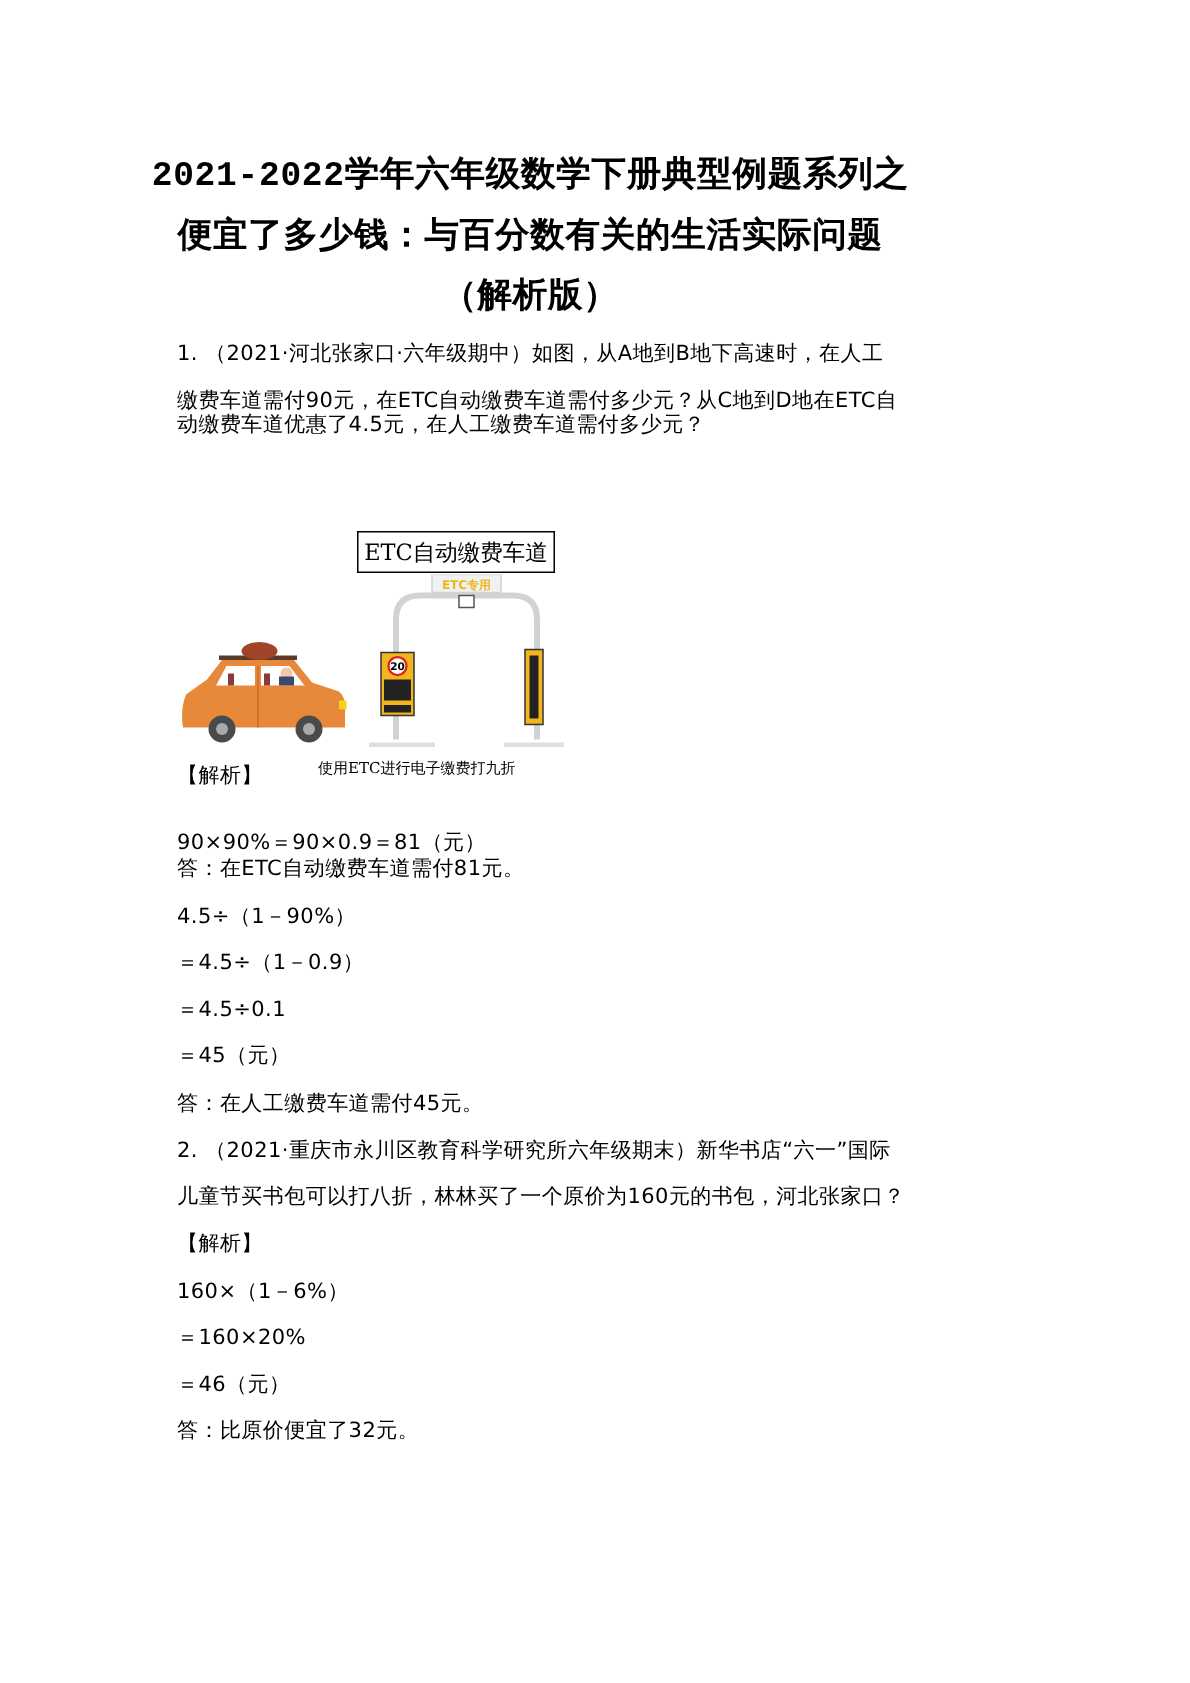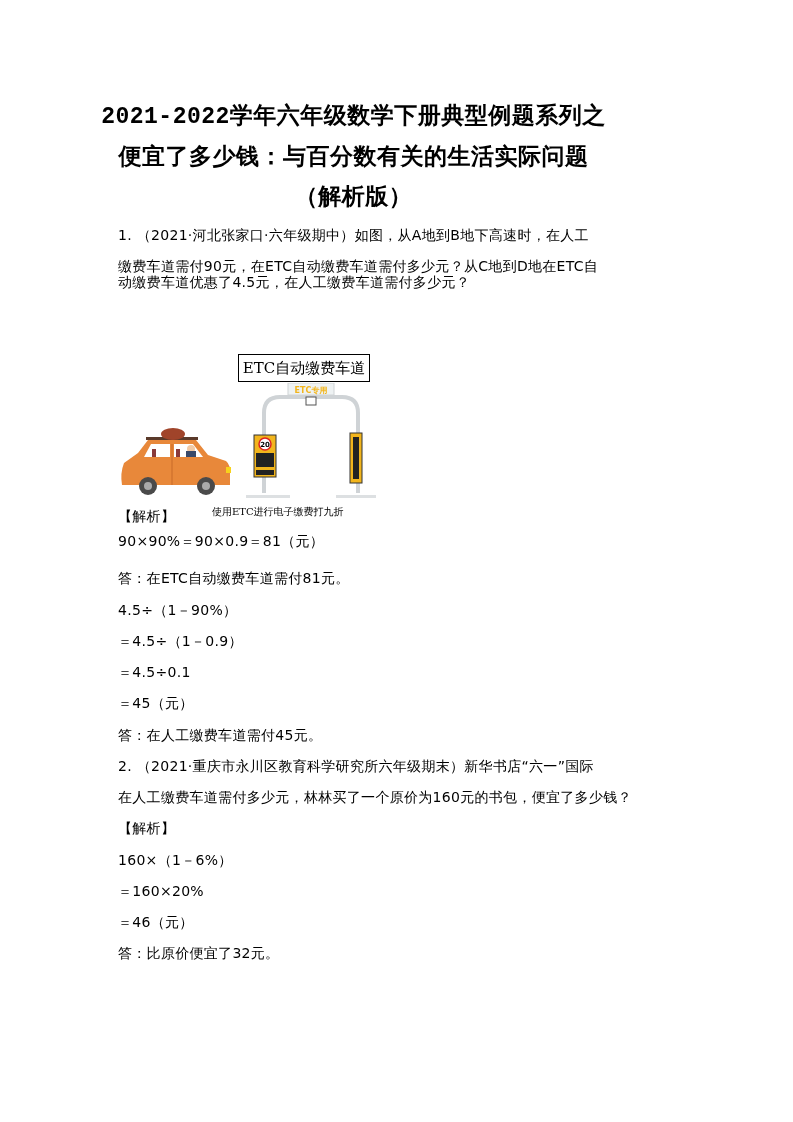--- a/index.html
+++ b/index.html
@@ -63,30 +63,30 @@
       <rect x="104" y="50" width="12" height="50" fill="#f2b51c" stroke="#333" stroke-width="1"></rect>
       <rect x="107" y="54" width="6" height="42" fill="#222"></rect>
       <rect x="0" y="112" width="44" height="3" fill="#dde0e2"></rect>
       <rect x="90" y="112" width="40" height="3" fill="#dde0e2"></rect>
     </svg>
 
     <div class="caption">使用ETC进行电子缴费打九折</div>
   </div>
 
   <div class="line" style="top:508px">【解析】</div>
-  <div class="line" style="top:533px">90×90%＝90×0.9＝81（元）</div>
+  <div class="line" style="top:553px">90×90%＝90×0.9＝81（元）</div>
   <div class="line" style="top:570px">答：在ETC自动缴费车道需付81元。</div>
   <div class="line" style="top:602px">4.5÷（1－90%）</div>
   <div class="line" style="top:633px">＝4.5÷（1－0.9）</div>
   <div class="line" style="top:664px">＝4.5÷0.1</div>
   <div class="line" style="top:695px">＝45（元）</div>
   <div class="line" style="top:727px">答：在人工缴费车道需付45元。</div>
 </div>
 
 <div>
   <div class="line" style="top:758px">2. （2021·重庆市永川区教育科学研究所六年级期末）新华书店“六一”国际</div>
-  <div class="line" style="top:789px">在人工缴费车道需付多少元，林林买了一个原价为160元的书包，便宜了多少钱？</div>
+  <div class="line" style="top:789px">儿童节买书包可以打八折，林林买了一个原价为160元的书包，河北张家口？</div>
   <div class="line" style="top:820px">【解析】</div>
   <div class="line" style="top:852px">160×（1－6%）</div>
   <div class="line" style="top:883px">＝160×20%</div>
   <div class="line" style="top:914px">＝46（元）</div>
   <div class="line" style="top:945px">答：比原价便宜了32元。</div>
 </div>
 
 </body></html>

